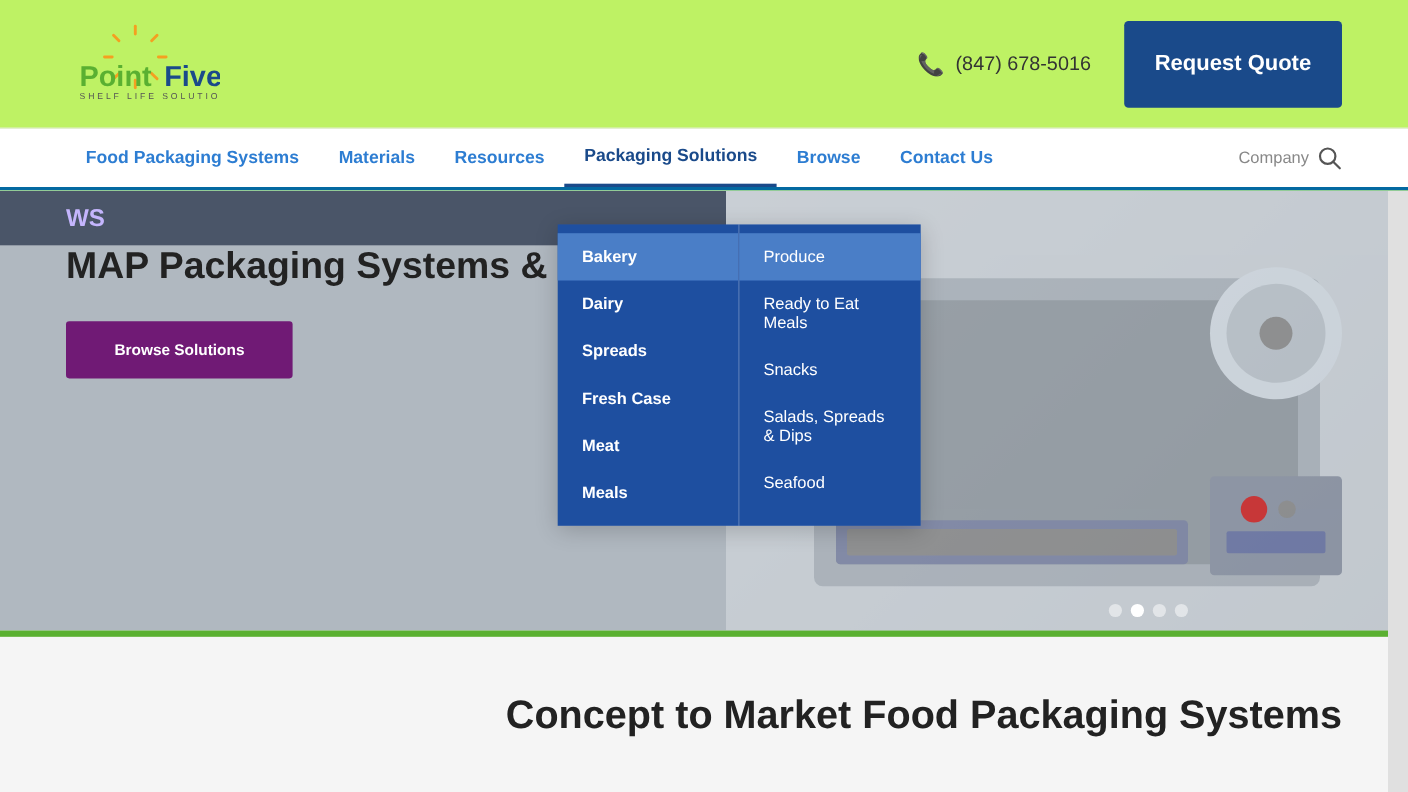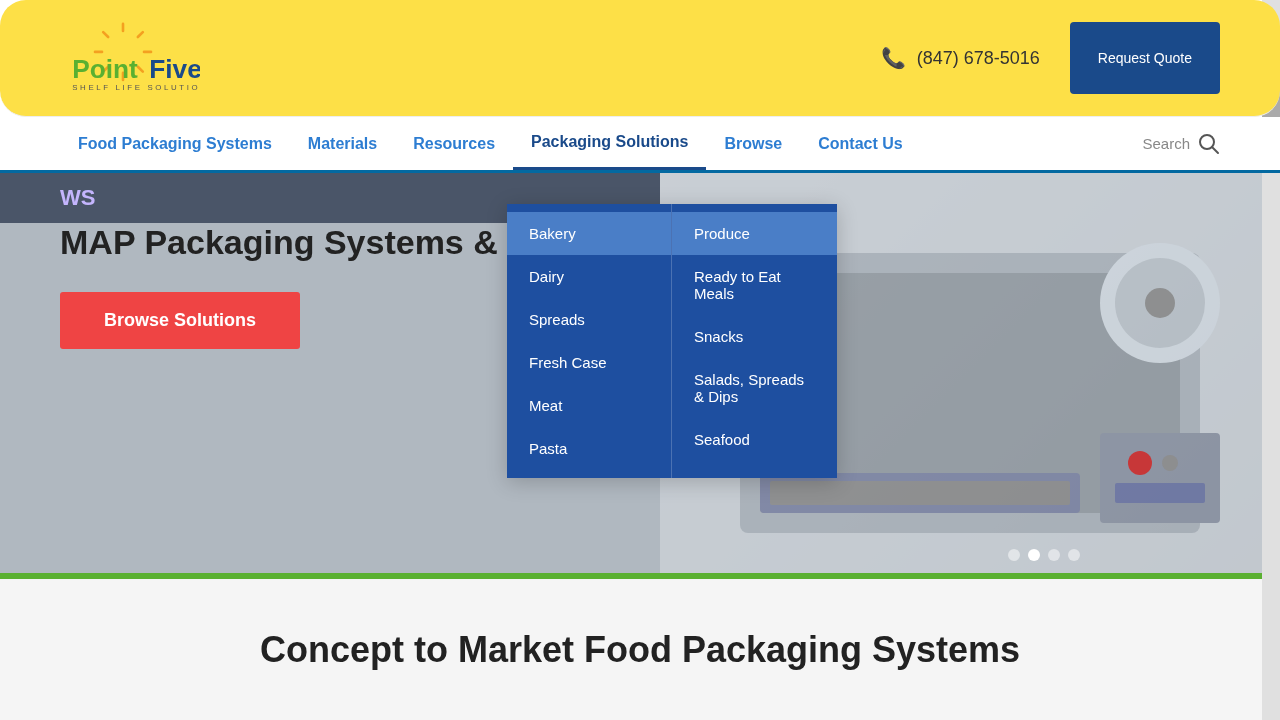--- a/index.html
+++ b/index.html
@@ -1,28 +1,27 @@
 <!DOCTYPE html>
 <html><head>
   <meta charset="utf-8">
   <style>
     * { margin: 0; padding: 0; box-sizing: border-box; }
     body { font-family: Arial, sans-serif; width: 1280px; height: 720px; overflow: hidden; background: #fff; }
 
     
     .header {
-      background: #fde047;
+      background: #bef264;
       padding: 18px 60px;
       display: flex;
       align-items: center;
       justify-content: space-between;
       border-bottom: 1px solid #eee;
       position: relative;
       z-index: 100;
-      border-radius: 26px;
     }
 
     .logo-area {
       display: flex;
       flex-direction: column;
       align-items: center;
     }
 
     .logo-graphic {
       width: 140px;
@@ -47,22 +46,22 @@
     .phone-icon {
       color: #2d7dd2;
       font-size: 20px;
     }
 
     .request-quote-btn {
       background: #1a4a8a;
       color: #fff;
       border: none;
       padding: 28px 28px;
-      font-size: 14px;
-      font-weight: 400;
+      font-size: 20px;
+      font-weight: 700;
       cursor: pointer;
       border-radius: 4px;
     }
 
     
     .nav-bar {
       background: #fff;
       padding: 0 60px;
       display: flex;
       align-items: center;
@@ -101,20 +100,21 @@
     }
 
     .dropdown-col {
       background: #1e4fa0;
       width: 165px;
       padding: 8px 0;
     }
 
     .dropdown-col:first-child {
       border-right: 1px solid rgba(255,255,255,0.2);
+      font-weight: bold;
     }
 
     .dropdown-item {
       color: #fff;
       padding: 13px 22px;
       font-size: 15px;
       cursor: pointer;
       display: block;
     }
 
@@ -144,25 +144,25 @@
     }
 
     .hero-title {
       color: #222;
       font-size: 34px;
       font-weight: 700;
       margin-bottom: 30px;
     }
 
     .browse-btn {
-      background: #ef4444;
+      background: #701a75;
       color: #fff;
       border: none;
       padding: 18px 44px;
-      font-size: 18px;
+      font-size: 14px;
       font-weight: 600;
       cursor: pointer;
       border-radius: 3px;
     }
 
     
     .hero-machine {
       position: absolute;
       right: 0;
       top: 0;
@@ -196,20 +196,21 @@
     .bottom-section {
       background: #f5f5f5;
       padding: 50px 60px;
       text-align: center;
     }
 
     .bottom-title {
       font-size: 36px;
       font-weight: 700;
       color: #222;
+      text-align: right;
     }
 
     
     .scroll-indicator {
       position: fixed;
       right: 0;
       top: 0;
       width: 18px;
       height: 720px;
       background: #e0e0e0;
@@ -264,21 +265,21 @@
 </div>
 
 <nav class="nav-bar">
   <a href="#">Food Packaging Systems</a>
   <a href="#">Materials</a>
   <a href="#">Resources</a>
   <a href="#" style="color:#1a4a8a;border-bottom:3px solid #1a4a8a;">Packaging Solutions</a>
   <a href="#">Browse</a>
   <a href="#">Contact Us</a>
   <div class="nav-search">
-    <span style="color:#888;font-size:15px;">Search</span>
+    <span style="color:#888;font-size:15px;">Company</span>
     <svg width="22" height="22" viewBox="0 0 22 22">
       <circle cx="9" cy="9" r="7" fill="none" stroke="#555" stroke-width="2"></circle>
       <line x1="14" y1="14" x2="20" y2="20" stroke="#555" stroke-width="2" stroke-linecap="round"></line>
     </svg>
   </div>
 </nav>
 
 <div class="hero">
   <div class="hero-dark-band">
     <span style="color:#c4b5fd;font-size:22px;font-weight:700;padding:12px 60px;display:block;">WS</span>
@@ -325,21 +326,21 @@
   <h2 class="bottom-title">Concept to Market Food Packaging Systems</h2>
 </div>
 
 <div class="dropdown-overlay">
   <div class="dropdown-col">
     <a class="dropdown-item">Bakery</a>
     <a class="dropdown-item">Dairy</a>
     <a class="dropdown-item">Spreads</a>
     <a class="dropdown-item">Fresh Case</a>
     <a class="dropdown-item">Meat</a>
-    <a class="dropdown-item">Pasta</a>
+    <a class="dropdown-item">Meals</a>
   </div>
   <div class="dropdown-col">
     <a class="dropdown-item">Produce</a>
     <a class="dropdown-item">Ready to Eat Meals</a>
     <a class="dropdown-item">Snacks</a>
     <a class="dropdown-item">Salads, Spreads &amp; Dips</a>
     <a class="dropdown-item">Seafood</a>
   </div>
 </div>
 

